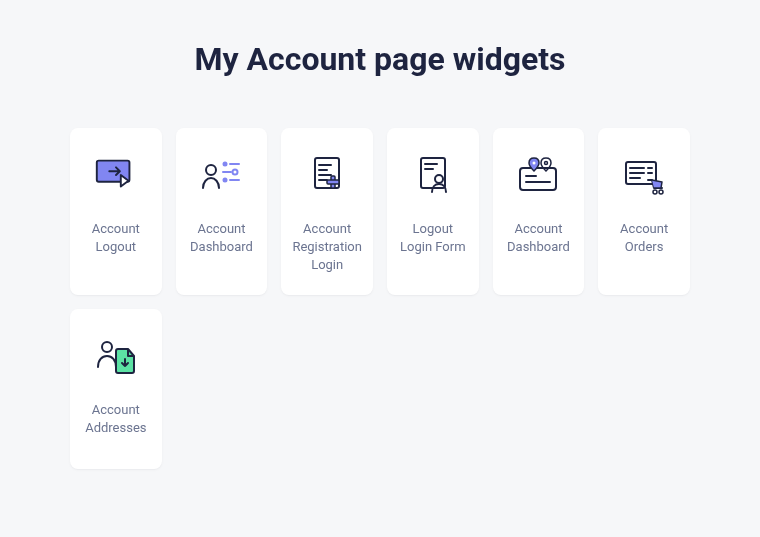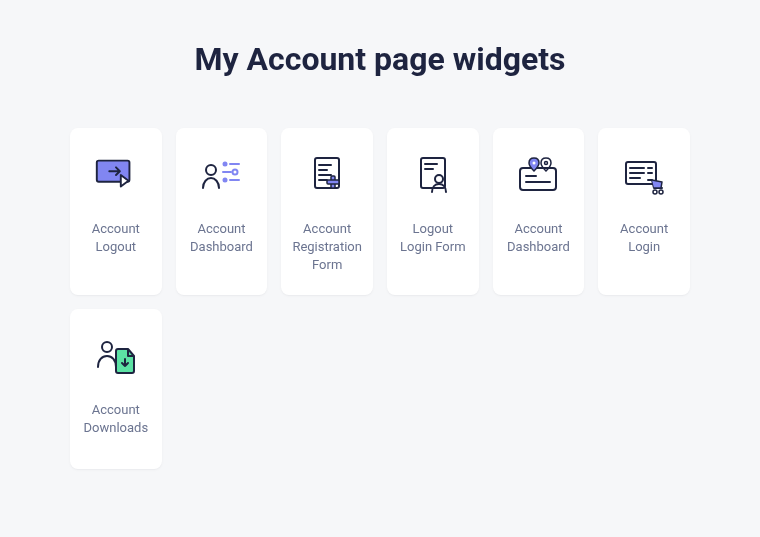--- a/index.html
+++ b/index.html
@@ -96,21 +96,21 @@
           <line x1="14" y1="11" x2="26" y2="11" stroke="#1e2440" stroke-width="2" stroke-linecap="round"></line>
           <line x1="14" y1="16" x2="22" y2="16" stroke="#1e2440" stroke-width="2" stroke-linecap="round"></line>
           <line x1="14" y1="21" x2="26" y2="21" stroke="#1e2440" stroke-width="2" stroke-linecap="round"></line>
           <line x1="14" y1="26" x2="22" y2="26" stroke="#1e2440" stroke-width="2" stroke-linecap="round"></line>
           <g transform="translate(28,28)">
             <rect x="-2" y="-6" width="4" height="12" rx="1" fill="#8186f2" stroke="#1e2440" stroke-width="1.5"></rect>
             <rect x="-6" y="-2" width="12" height="4" rx="1" fill="#8186f2" stroke="#1e2440" stroke-width="1.5"></rect>
           </g>
         </svg>
       </div>
-      <div class="card-label">Account Registration Form</div>
+      <div class="card-label">Account Registration Login</div>
     </div>
 
     <div class="card">
       <div class="icon-wrap">
         <svg width="44" height="44" viewBox="0 0 44 44">
           <rect x="10" y="4" width="24" height="30" rx="2" fill="none" stroke="#1e2440" stroke-width="2"></rect>
           <line x1="14" y1="10" x2="26" y2="10" stroke="#1e2440" stroke-width="2" stroke-linecap="round"></line>
           <line x1="14" y1="15" x2="22" y2="15" stroke="#1e2440" stroke-width="2" stroke-linecap="round"></line>
           <circle cx="28" cy="25" r="4" fill="none" stroke="#1e2440" stroke-width="2"></circle>
           <path d="M21 38 c0 -5 3 -8 7 -8 s7 3 7 8" fill="none" stroke="#1e2440" stroke-width="2" stroke-linecap="round"></path>
@@ -142,30 +142,30 @@
           <line x1="10" y1="19" x2="24" y2="19" stroke="#1e2440" stroke-width="2" stroke-linecap="round"></line>
           <line x1="10" y1="24" x2="20" y2="24" stroke="#1e2440" stroke-width="2" stroke-linecap="round"></line>
           <line x1="28" y1="14" x2="32" y2="14" stroke="#1e2440" stroke-width="2" stroke-linecap="round"></line>
           <line x1="28" y1="19" x2="32" y2="19" stroke="#1e2440" stroke-width="2" stroke-linecap="round"></line>
           <path d="M28 26 h4 l2 8 h8" fill="none" stroke="#1e2440" stroke-width="2" stroke-linecap="round" stroke-linejoin="round"></path>
           <path d="M32 26 l10 2 l-1 6 h-7" fill="#8186f2" stroke="#1e2440" stroke-width="1.5" stroke-linejoin="round"></path>
           <circle cx="35" cy="38" r="2" fill="none" stroke="#1e2440" stroke-width="1.5"></circle>
           <circle cx="41" cy="38" r="2" fill="none" stroke="#1e2440" stroke-width="1.5"></circle>
         </svg>
       </div>
-      <div class="card-label">Account Login</div>
+      <div class="card-label">Account Orders</div>
     </div>
 
     <div class="card">
       <div class="icon-wrap">
         <svg width="48" height="44" viewBox="0 0 48 44">
           <circle cx="15" cy="12" r="5" fill="none" stroke="#1e2440" stroke-width="2"></circle>
           <path d="M6 32 c0 -7 4 -11 9 -11 s9 4 9 11" fill="none" stroke="#1e2440" stroke-width="2" stroke-linecap="round"></path>
           <path d="M26 14 h10 l6 7 v15 a2 2 0 0 1 -2 2 h-14 a2 2 0 0 1 -2 -2 v-20 a2 2 0 0 1 2 -2 z" fill="#5ce2a4" stroke="#1e2440" stroke-width="2" stroke-linejoin="round"></path>
           <path d="M36 14 v7 h6" fill="none" stroke="#1e2440" stroke-width="2" stroke-linejoin="round"></path>
           <path d="M33 24 v7 M30 28 l3 3 l3 -3" fill="none" stroke="#1e2440" stroke-width="2" stroke-linecap="round" stroke-linejoin="round"></path>
         </svg>
       </div>
-      <div class="card-label">Account Downloads</div>
+      <div class="card-label">Account Addresses</div>
     </div>
 
   </div>
 </div>
 
 </body></html>

